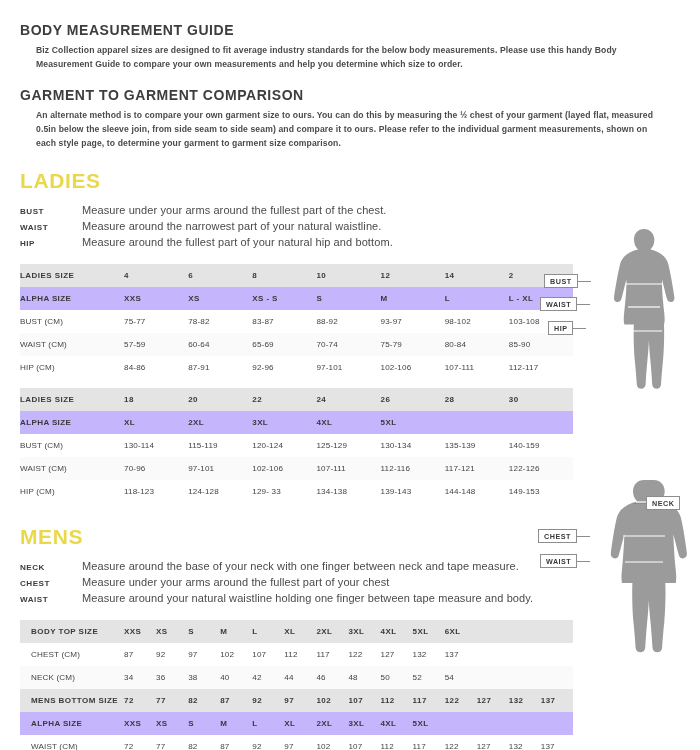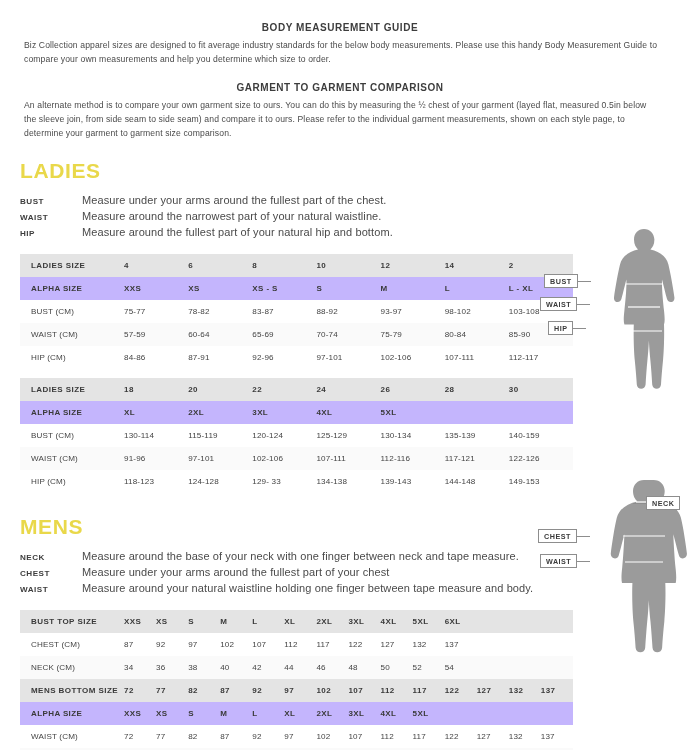--- a/index.html
+++ b/index.html
@@ -13,33 +13,33 @@
   }
   .page {
     position: relative;
     width: 700px; height: 750px;
     padding: 22px 20px 0 20px;
   }
 
   
   .intro-block { width: 640px; }
   .intro-head {
-    font-size: 10px;
+    font-size: 14px;
     font-weight: bold;
     letter-spacing: 0.55px;
     color: #3d3d3d;
     margin: 0 0 6px 0;
-    text-align: center;
   }
   .intro-body {
     font-size: 8.6px;
     line-height: 1.62;
     color: #4a4a4a;
-    margin: 0 0 15px 4px;
+    margin: 0 0 15px 16px;
     letter-spacing: 0.12px;
+    font-weight: bold;
   }
   .intro-body:last-child { margin-bottom: 0; }
 
   
   .section-title {
     font-size: 21px;
     font-weight: bold;
     color: #e9d84a;
     letter-spacing: 0.6px;
     margin: 0 0 11px 0;
@@ -75,21 +75,21 @@
   td, th {
     text-align: left;
     font-size: 8.1px;
     font-weight: normal;
     color: #444;
     padding: 0;
     height: 23px;
     vertical-align: middle;
     letter-spacing: 0.15px;
   }
-  .tbl-ladies td:first-child, .tbl-ladies th:first-child { padding-left: 11px; width: 104px; }
+  .tbl-ladies td:first-child, .tbl-ladies th:first-child { width: 104px; }
   .row-head td, .row-head th {
     background: #e4e4e4;
     font-weight: bold;
     letter-spacing: 0.45px;
     color: #3a3a3a;
     font-size: 8px;
   }
   .row-alpha td {
     background: #c4b5fd;
     font-weight: bold;
@@ -255,21 +255,21 @@
           <td>130-114</td>
           <td>115-119</td>
           <td>120-124</td>
           <td>125-129</td>
           <td>130-134</td>
           <td>135-139</td>
           <td>140-159</td>
         </tr>
         <tr class="row-data alt">
           <td>WAIST (CM)</td>
-          <td>91-96</td>
+          <td>70-96</td>
           <td>97-101</td>
           <td>102-106</td>
           <td>107-111</td>
           <td>112-116</td>
           <td>117-121</td>
           <td>122-126</td>
         </tr>
         <tr class="row-data">
           <td>HIP (CM)</td>
           <td>118-123</td>
@@ -298,21 +298,21 @@
       </div>
       <div class="legend-row">
         <span class="legend-term">WAIST</span>
         <span class="legend-desc">Measure around your natural waistline holding one finger between tape measure and body.</span>
       </div>
     </div>
 
     <table class="tbl-mens">
       <tbody>
         <tr class="row-head">
-          <td>BUST TOP SIZE</td>
+          <td>BODY TOP SIZE</td>
           <td>XXS</td>
           <td>XS</td>
           <td>S</td>
           <td>M</td>
           <td>L</td>
           <td>XL</td>
           <td>2XL</td>
           <td>3XL</td>
           <td>4XL</td>
           <td>5XL</td>

